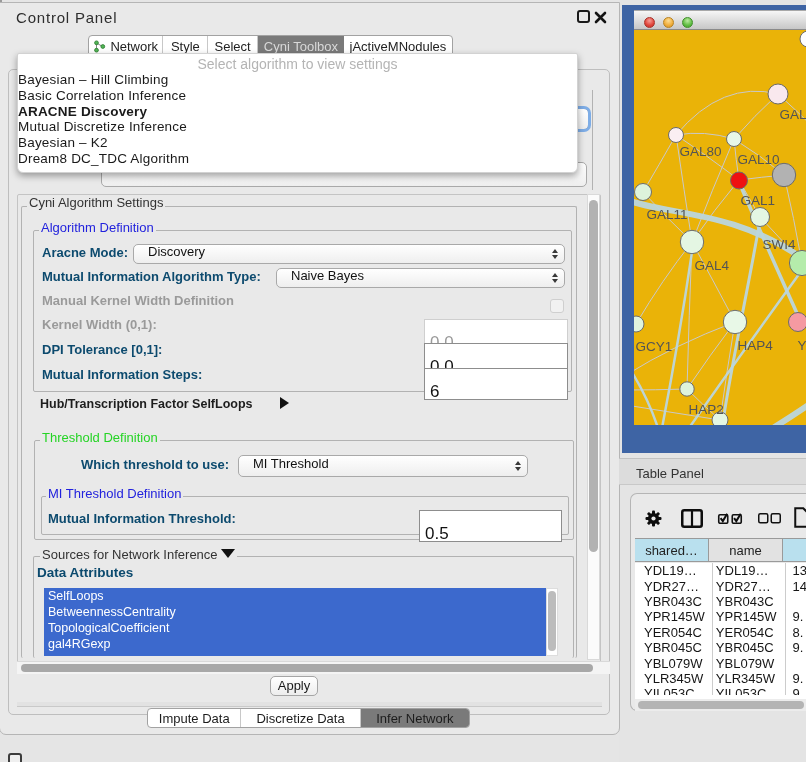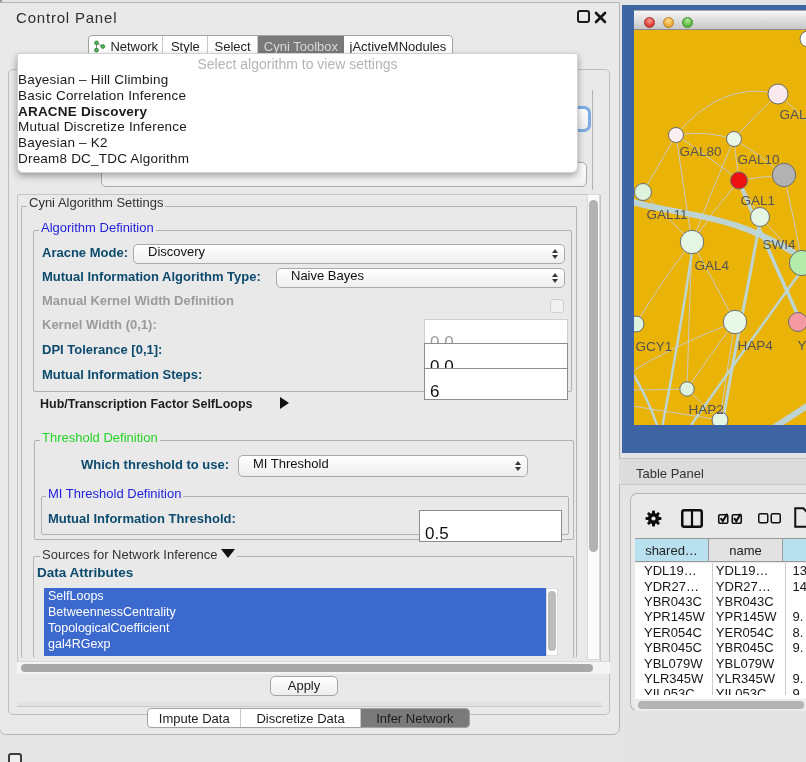--- a/index.html
+++ b/index.html
@@ -39,21 +39,21 @@
 .arr i{display:block;width:0;height:0;border-left:3.2px solid transparent;border-right:3.2px solid transparent}
 .arr .up{border-bottom:4.2px solid #383838}
 .arr .dn{border-top:4.2px solid #383838}
 .ctext{position:absolute;left:14px;top:-3px;line-height:19px;font-size:13px;color:#111}
 
 #dlist{left:44px;top:585px;width:502px;height:68px;background:#3c69cd;overflow:hidden}
 #dlist div{font-size:12.5px;color:#fff;padding-left:4px;height:16px;line-height:16px}
 #dvsb{left:546px;top:585px;width:12px;height:68px;background:#fff;border:1px solid #ddd}
 #dvsb .th{position:absolute;left:1px;top:2px;width:8px;height:60px;background:#bcbcbc;border-radius:5px}
 
-#apply{left:270px;top:673px;width:68px;height:20px;background:linear-gradient(#ffffff,#ededed);border:1px solid #a5a5a5;border-radius:5px;font-size:13px;color:#1a1a1a;text-align:center;line-height:18px}
+#apply{left:270px;top:673px;width:48px;height:20px;background:linear-gradient(#ffffff,#ededed);border:1px solid #a5a5a5;border-radius:5px;font-size:13px;color:#1a1a1a;text-align:center;line-height:18px}
 #btabs{left:147px;top:705px;width:323px;height:20px}
 
 #net{left:622px;top:5px;width:184px;height:448px;background:#3e64a4}
 #net-tb{position:absolute;left:12px;top:5px;right:0;height:20px;background:linear-gradient(#f6f6f6,#c7c7c7);border-bottom:1px solid #8a8a8a;border-top:1px solid #a8a8a8}
 .tl{position:absolute;top:6px;width:11px;height:11px;border-radius:50%}
 #net-canvas{position:absolute;left:12px;top:25px;right:0;height:395px;background:#eab308}
 
 #tp-bar{left:619px;top:458px;width:187px;height:27px;background:#dcdcdc;border-top:1px solid #c2c2c2;border-bottom:1px solid #c8c8c8}
 #tp-text{left:636px;top:466px;font-size:13px;color:#333}
 #tbl{left:630px;top:493px;width:176px;height:218px;background:#e9e9e9;border:1px solid #b5b5b5;border-radius:7px 0 0 7px;border-right:none}

